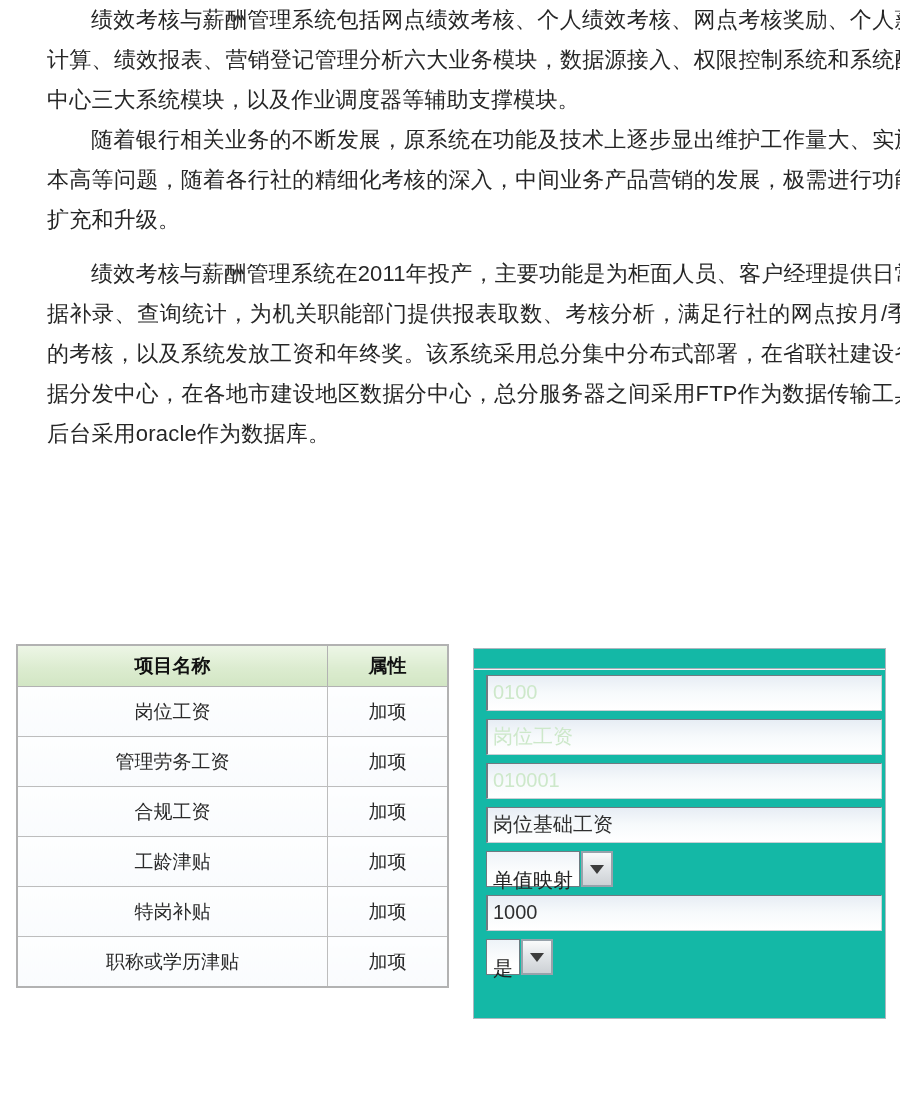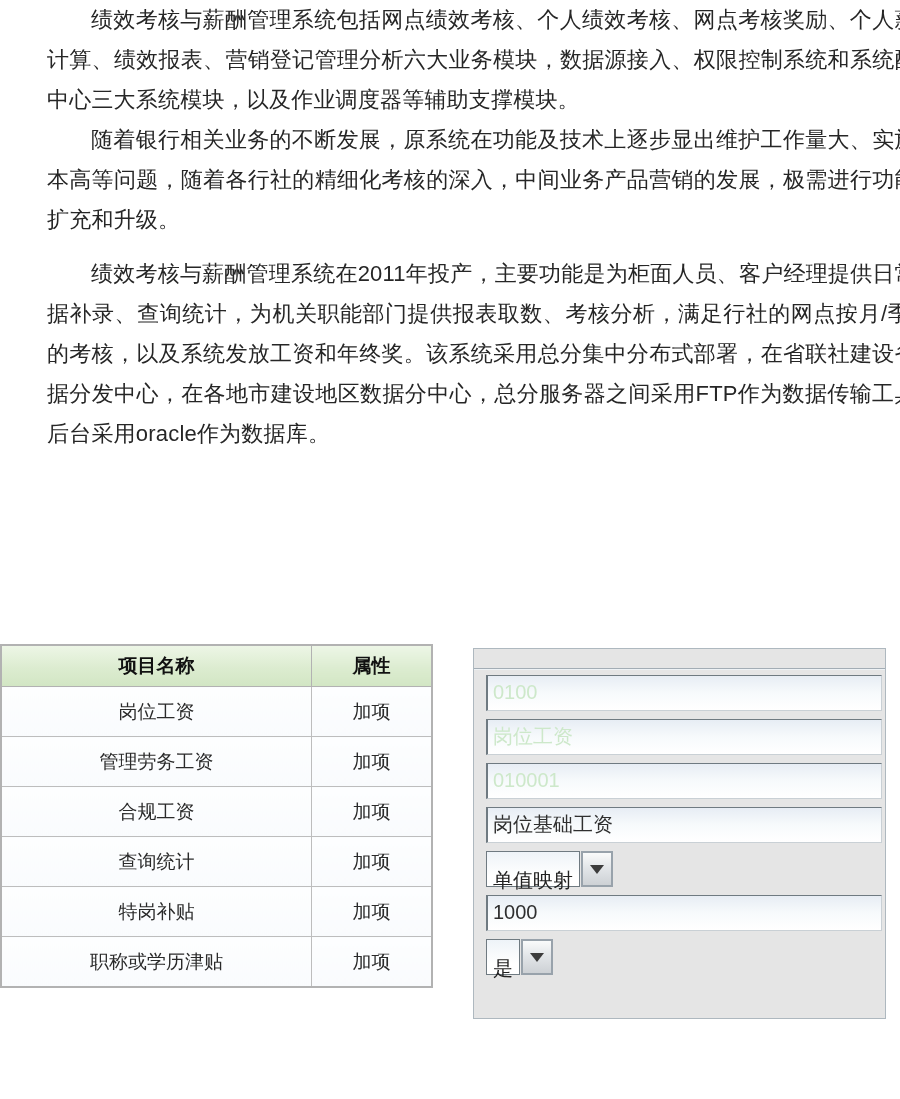--- a/index.html
+++ b/index.html
@@ -19,21 +19,21 @@
     line-height:40px;
     color:#262626;
     text-align:justify;
     text-indent:44px;
     letter-spacing:0.2px;
   }
   .doc p.gap{margin-top:14px;}
 
   
   .items-table{
-    position:absolute;left:0;top:644px;
+    position:absolute;left:16px;top:644px;
     width:424px;
     border-collapse:collapse;
     background:#fbfcfe;
     border:2px solid #b2b2b2;
     table-layout:fixed;
   }
   .items-table th{
     height:38px;
     background:linear-gradient(180deg,#edf6e6 0%,#dcecd0 55%,#d2e6c4 100%);
     border:1px solid #b2b2b2;
@@ -52,21 +52,21 @@
   }
   .col-name{width:307px;}
   .col-attr{width:117px;font-family:Liberation Serif, serif;}
 
   
   .panel{
     position:absolute;left:473px;top:648px;
     width:413px;height:371px;
     box-sizing:border-box;
     border:1px solid #aeb8bf;
-    background:#e5e5e5;
+    background:#14b8a6;
   }
   .panel-header{
     height:19px;
     border-bottom:1px solid #a3adb5;
     box-shadow:0 1px 0 #eef2f5;
   }
   .panel-body{padding:6px 5px 0 12px;}
 
   .field{
     box-sizing:border-box;
@@ -143,21 +143,21 @@
       </tr>
       <tr>
         <td>管理劳务工资</td>
         <td>加项</td>
       </tr>
       <tr>
         <td>合规工资</td>
         <td>加项</td>
       </tr>
       <tr>
-        <td>查询统计</td>
+        <td>工龄津贴</td>
         <td>加项</td>
       </tr>
       <tr>
         <td>特岗补贴</td>
         <td>加项</td>
       </tr>
       <tr>
         <td>职称或学历津贴</td>
         <td>加项</td>
       </tr>

